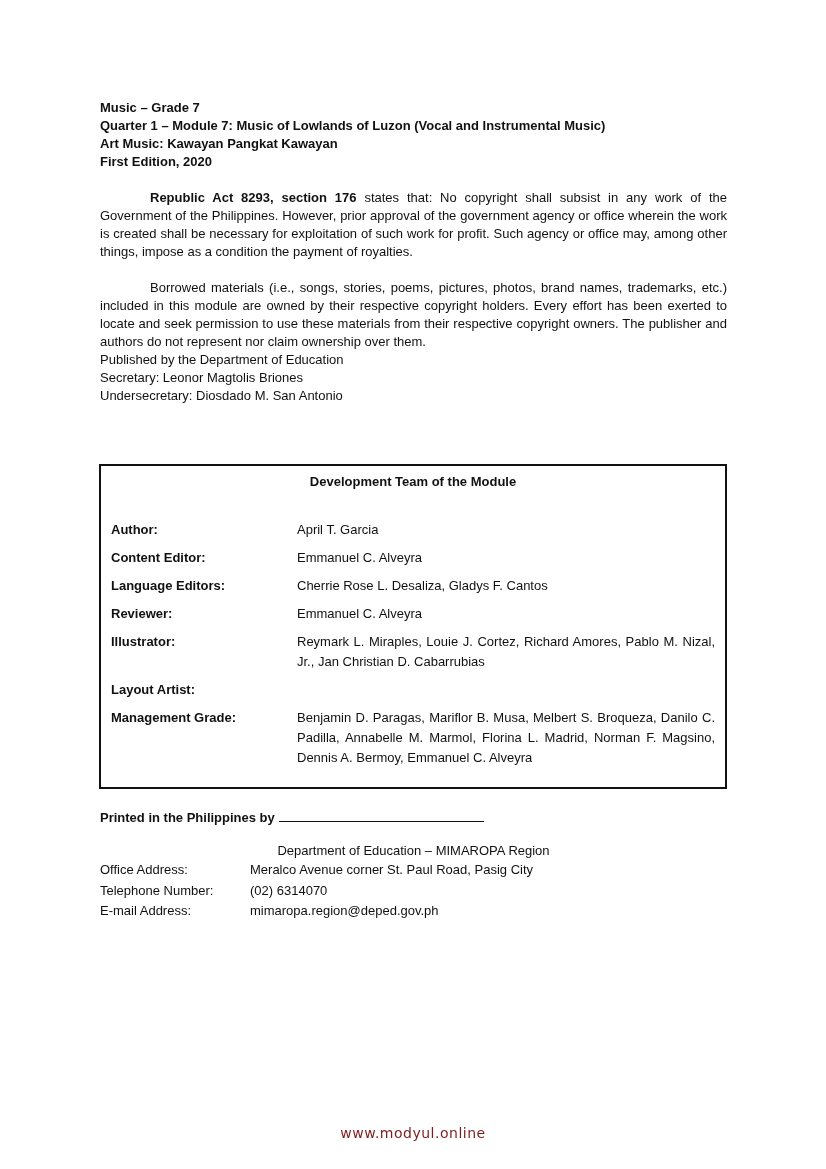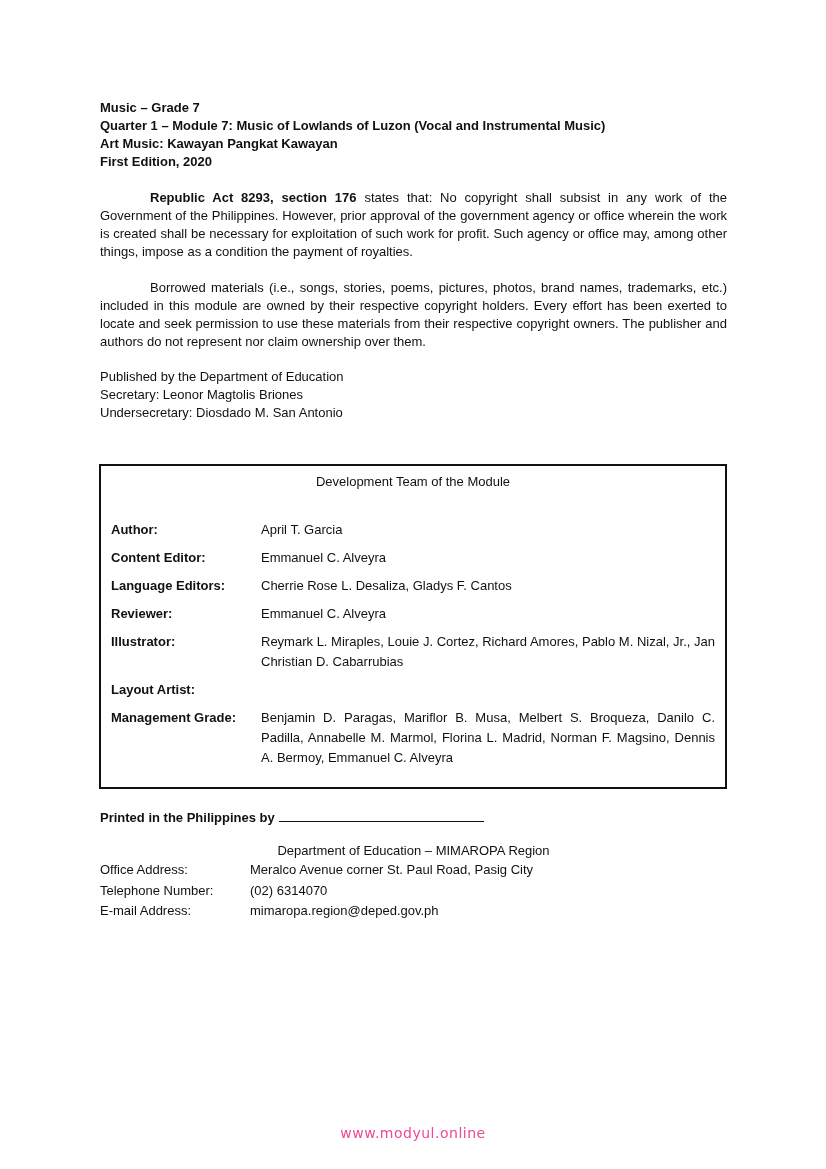--- a/index.html
+++ b/index.html
@@ -3,38 +3,38 @@
 <meta charset="utf-8">
 <style>
   html, body { margin: 0; padding: 0; background: #ffffff; }
   body { width: 826px; height: 1169px; position: relative; overflow: hidden;
          font-family: "Liberation Sans", sans-serif; color: #111111; }
   .page { position: absolute; left: 100px; top: 99px; width: 627px; font-size: 13px; line-height: 18px; }
   .title-block div { font-weight: bold; white-space: nowrap; }
   .para { text-align: justify; margin-top: 18px; }
   .para .indent { display: inline-block; width: 50px; }
   .para b { font-weight: bold; }
-  .pub { margin-top: 17px; }
+  .pub { }
   .pub div { white-space: nowrap; }
   .team-box { position: absolute; left: -1px; top: 365px; width: 624px; height: 321px;
               border: 2px solid #111111; box-sizing: content-box; }
-  .team-title { text-align: center; font-weight: normal; margin-top: 7px; }
+  .team-title { text-align: center; font-weight: bold; margin-top: 7px; }
   .team-rows { position: absolute; left: 10px; top: 54px; width: 604px; }
-  .team-row { display: flex; margin-bottom: 8px; }
+  .team-row { display: flex; margin-bottom: 8px; gap: 36px; }
   .team-row .role { width: 150px; flex: 0 0 150px; font-weight: bold; white-space: nowrap; }
   .team-row .names { flex: 1; text-align: justify; line-height: 20px; }
   .team-row .role { line-height: 20px; }
   .printed { position: absolute; top: 708px; left: 0; font-weight: bold; white-space: nowrap; }
   .printed .blank { display: inline-block; width: 205px; border-bottom: 1.5px solid #111; height: 14px; vertical-align: baseline; margin-left: 4px; }
   .deped { position: absolute; top: 743px; left: 0; width: 627px; }
   .deped .head { font-weight: normal; white-space: nowrap; text-align: center; }
   .contact-row { display: flex; white-space: nowrap; line-height: 20.5px; }
   .contact-row .label { width: 150px; flex: 0 0 150px; }
   .watermark { position: absolute; top: 1125px; left: 0; width: 826px; text-align: center;
-               font-family: "DejaVu Sans", sans-serif; font-size: 14px; color: #ec4899; letter-spacing: 0.5px; }
+               font-family: "DejaVu Sans", sans-serif; font-size: 14px; color: #7f1d1d; letter-spacing: 0.5px; }
 </style>
 </head>
 <body>
 
 <div class="page">
   <div class="title-block">
     <div>Music – Grade 7</div>
     <div>Quarter 1 – Module 7: Music of Lowlands of Luzon (Vocal and Instrumental Music)</div>
     <div>Art Music: Kawayan Pangkat Kawayan</div>
     <div>First Edition, 2020</div>

